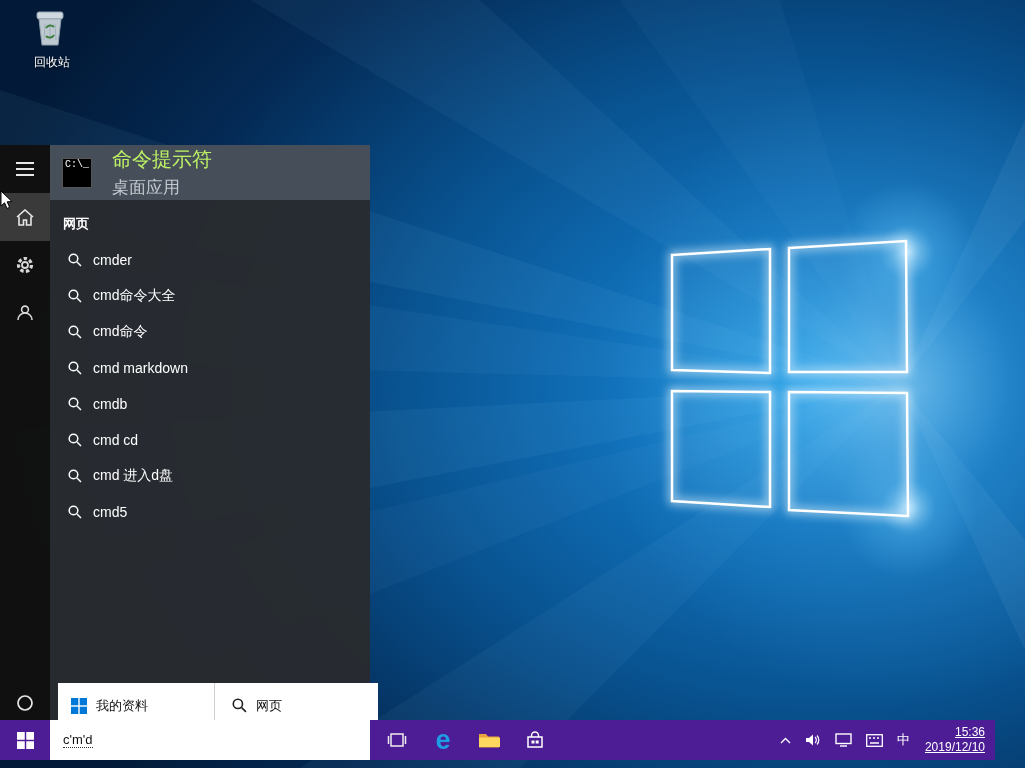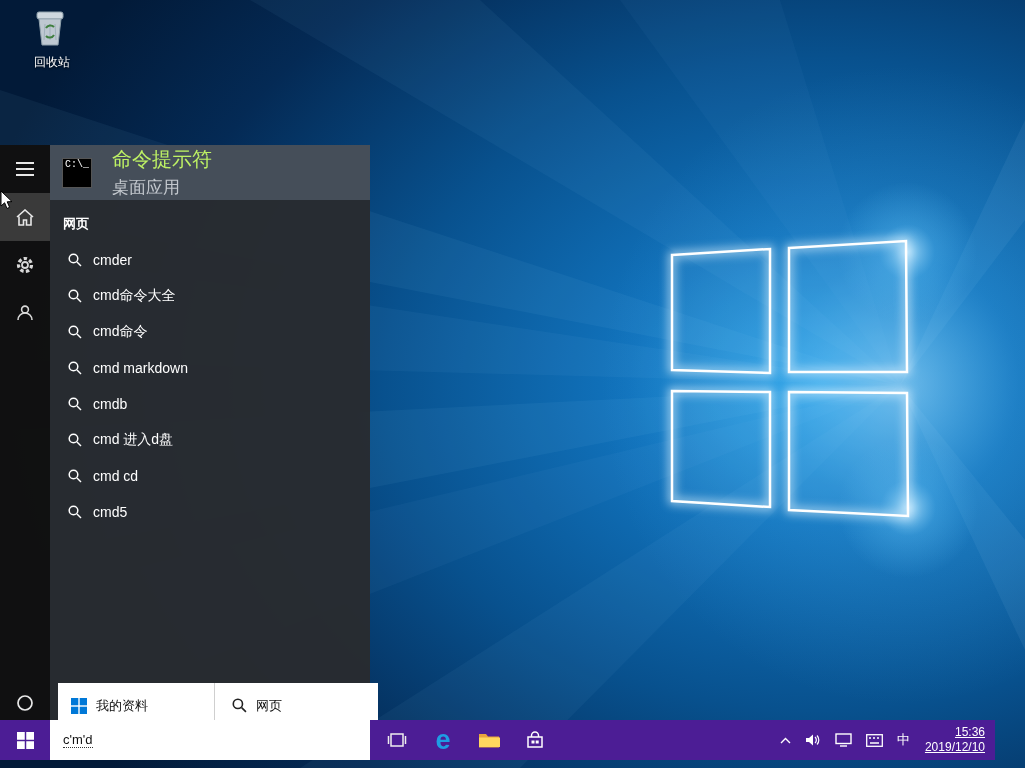--- a/index.html
+++ b/index.html
@@ -201,28 +201,28 @@
               <circle cx="5.5" cy="5.5" r="4.3" fill="none" stroke="#fff" stroke-width="1.5"></circle>
               <path d="M9 9 L13 13" stroke="#fff" stroke-width="1.5"></path>
             </svg>
           <span>cmdb</span>
         </div>
         <div class="suggestion">
           <svg class="mag" width="14" height="14" viewBox="0 0 14 14">
               <circle cx="5.5" cy="5.5" r="4.3" fill="none" stroke="#fff" stroke-width="1.5"></circle>
               <path d="M9 9 L13 13" stroke="#fff" stroke-width="1.5"></path>
             </svg>
+          <span>cmd cd</span>
+        </div>
+        <div class="suggestion">
+          <svg class="mag" width="14" height="14" viewBox="0 0 14 14">
+              <circle cx="5.5" cy="5.5" r="4.3" fill="none" stroke="#fff" stroke-width="1.5"></circle>
+              <path d="M9 9 L13 13" stroke="#fff" stroke-width="1.5"></path>
+            </svg>
           <span>cmd 进入d盘</span>
-        </div>
-        <div class="suggestion">
-          <svg class="mag" width="14" height="14" viewBox="0 0 14 14">
-              <circle cx="5.5" cy="5.5" r="4.3" fill="none" stroke="#fff" stroke-width="1.5"></circle>
-              <path d="M9 9 L13 13" stroke="#fff" stroke-width="1.5"></path>
-            </svg>
-          <span>cmd cd</span>
         </div>
         <div class="suggestion">
           <svg class="mag" width="14" height="14" viewBox="0 0 14 14">
               <circle cx="5.5" cy="5.5" r="4.3" fill="none" stroke="#fff" stroke-width="1.5"></circle>
               <path d="M9 9 L13 13" stroke="#fff" stroke-width="1.5"></path>
             </svg>
           <span>cmd5</span>
         </div>
       </div>
 

